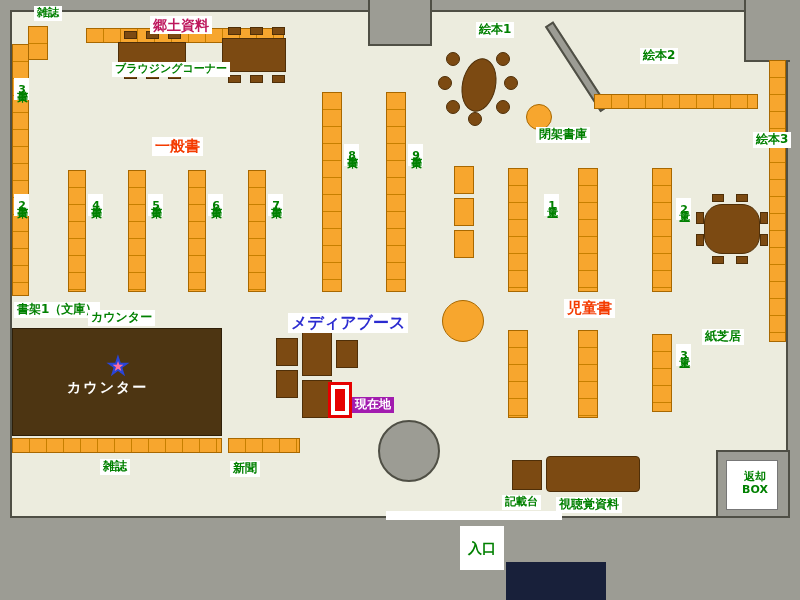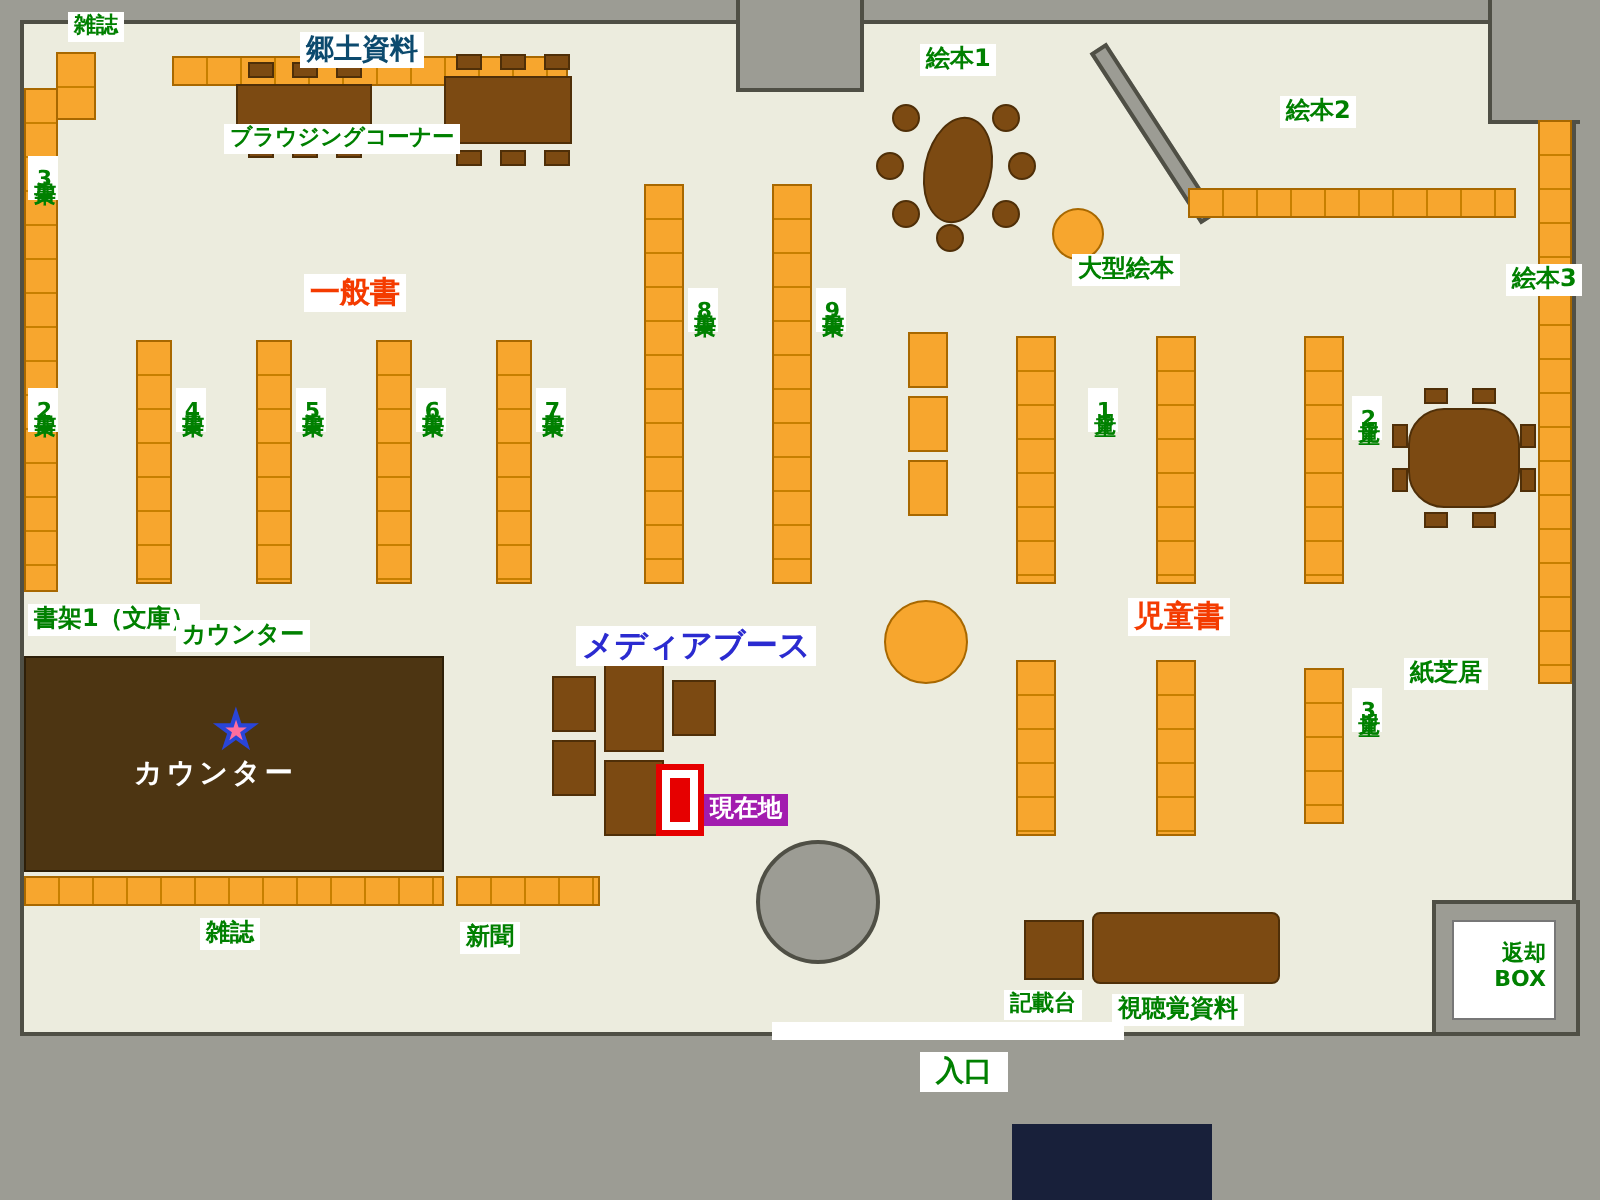--- a/index.html
+++ b/index.html
@@ -18,26 +18,26 @@
   .round{border-radius:50%}
   
   .fur{background:#7C4A12;border:1px solid #4F2F08}
   .chair{background:#7C4A12;border:1px solid #4F2F08}
   .stacks{background:#4D3512;border:1px solid #2E1F08}
   .retbox{background:#FFFFFF;border:1px solid #777}
   
   .lab{position:absolute;background:#fff;color:#008000;font-weight:bold;font-size:11px;
        line-height:1.15;padding:1px 3px;white-space:nowrap}
   .lab.big{font-size:12px}
-  .lab.red{color:#0c4a6e;font-size:14px}
+  .lab.red{color:#be185d;font-size:14px}
   .lab.red15{color:#F43B00;font-size:15px}
   .lab.blue{color:#2B2BD0;font-size:16px}
   .lab.onred{background:#a21caf;color:#fff;font-size:12px}
   .lab.onbrown{background:transparent;color:#fff;font-size:14px;letter-spacing:2px}
-  .lab.wrap{white-space:normal;text-align:right}
+  .lab.wrap{white-space:normal;text-align:center}
   .vlab{writing-mode:vertical-rl;text-orientation:upright;white-space:normal;padding:3px 1px;letter-spacing:1px}
   
   .curbox{background:#fff;border:3px solid #E60000;display:flex;align-items:center;justify-content:center}
   .curbar{width:10px;height:22px;background:#E60000}
   
   .star{position:absolute;width:36px;height:36px}
   .star span{position:absolute;left:50%;top:50%;transform:translate(-50%,-50%);line-height:1}
   .star-outer{font-size:30px;color:#2945D8}
   .star-inner{font-size:14px;color:#FF6E9E}
 </style>
@@ -130,24 +130,24 @@
   </div>
 
   <div class="abs fur" style="left:546px;top:456px;width:94px;height:36px;border-radius:4px"></div>
   <div class="abs fur" style="left:512px;top:460px;width:30px;height:30px"></div>
 
   <div class="abs retbox" style="left:726px;top:460px;width:52px;height:50px"></div>
 
   <div class="lab" style="left:34px;top:6px">雑誌</div>
   <div class="lab red" style="left:150px;top:16px">郷土資料</div>
   <div class="lab" style="left:112px;top:62px">ブラウジングコーナー</div>
-  <div class="lab big" style="left:460px;top:22px">絵本1</div>
+  <div class="lab big" style="left:476px;top:22px">絵本1</div>
   <div class="lab big" style="left:640px;top:48px">絵本2</div>
   <div class="lab big" style="left:753px;top:132px">絵本3</div>
-  <div class="lab big" style="left:536px;top:127px">大型絵本</div>
+  <div class="lab big" style="left:536px;top:127px">閉架書庫</div>
   <div class="lab red15" style="left:152px;top:137px">一般書</div>
   <div class="lab vlab" style="left:14px;top:78px">書架3</div>
   <div class="lab vlab" style="left:14px;top:194px">書架2</div>
   <div class="lab vlab" style="left:88px;top:194px">書架4</div>
   <div class="lab vlab" style="left:148px;top:194px">書架5</div>
   <div class="lab vlab" style="left:208px;top:194px">書架6</div>
   <div class="lab vlab" style="left:268px;top:194px">書架7</div>
   <div class="lab vlab" style="left:344px;top:144px">書架8</div>
   <div class="lab vlab" style="left:408px;top:144px">書架9</div>
   <div class="lab vlab" style="left:544px;top:194px">児童1</div>
@@ -158,15 +158,15 @@
   <div class="lab big" style="left:14px;top:302px">書架1（文庫）</div>
   <div class="lab big" style="left:88px;top:310px">カウンター</div>
   <div class="lab blue" style="left:288px;top:313px">メディアブース</div>
   <div class="lab onbrown" style="left:64px;top:378px">カウンター</div>
   <div class="lab onred" style="left:352px;top:397px">現在地</div>
   <div class="lab big" style="left:100px;top:459px">雑誌</div>
   <div class="lab big" style="left:230px;top:461px">新聞</div>
   <div class="lab" style="left:502px;top:495px">記載台</div>
   <div class="lab big" style="left:556px;top:497px">視聴覚資料</div>
   <div class="lab wrap" style="left:734px;top:470px;width:36px;background:transparent">返却BOX</div>
-  <div class="lab" style="left:460px;top:526px;font-size:14px;padding:2px 8px">入口</div>
+  <div class="lab" style="left:460px;top:526px;font-size:14px;padding:14px 8px">入口</div>
 
 </div>
 
 </body></html>

